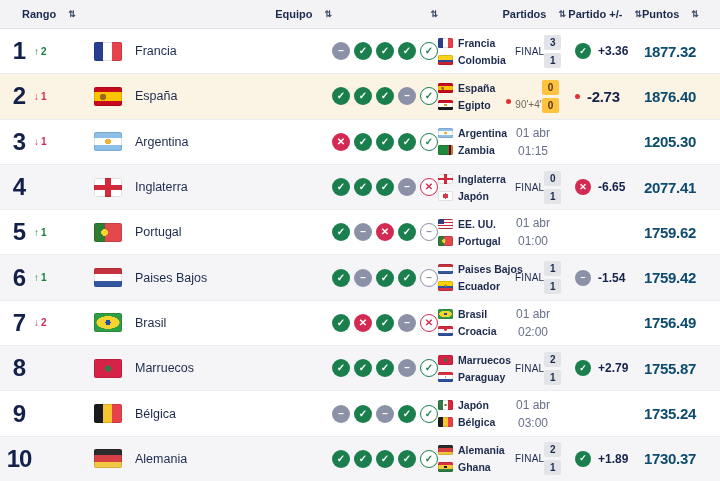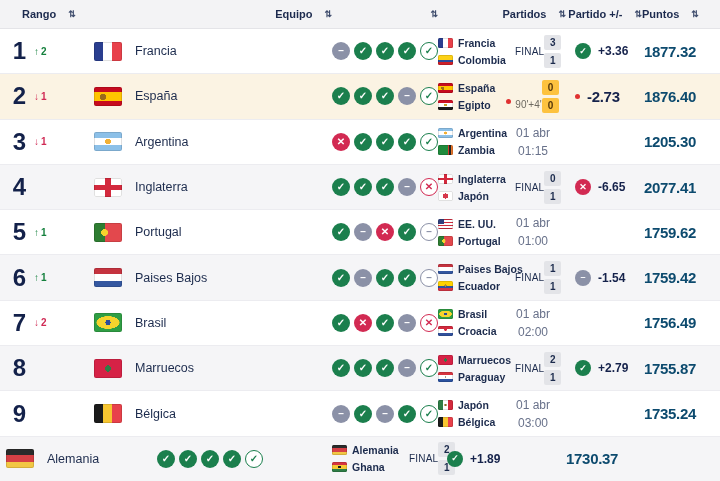--- a/index.html
+++ b/index.html
@@ -528,20 +528,24 @@
     </div>
     <div class="delta-cell">
       
       
       
     </div>
     <div class="points-cell">1735.24</div>
   </div>
 
   <div class="row alt">
+    <div class="rank-cell">
+      <span class="rank-num">10</span>
+
+    </div>
     <div class="team-cell">
       <span class="fl big de"></span>
       <span class="team-name">Alemania</span>
     </div>
     <div class="results-cell">
           <span class="res win">✓</span>
           <span class="res win">✓</span>
           <span class="res win">✓</span>
           <span class="res win">✓</span>
           <span class="res win last">✓</span>

